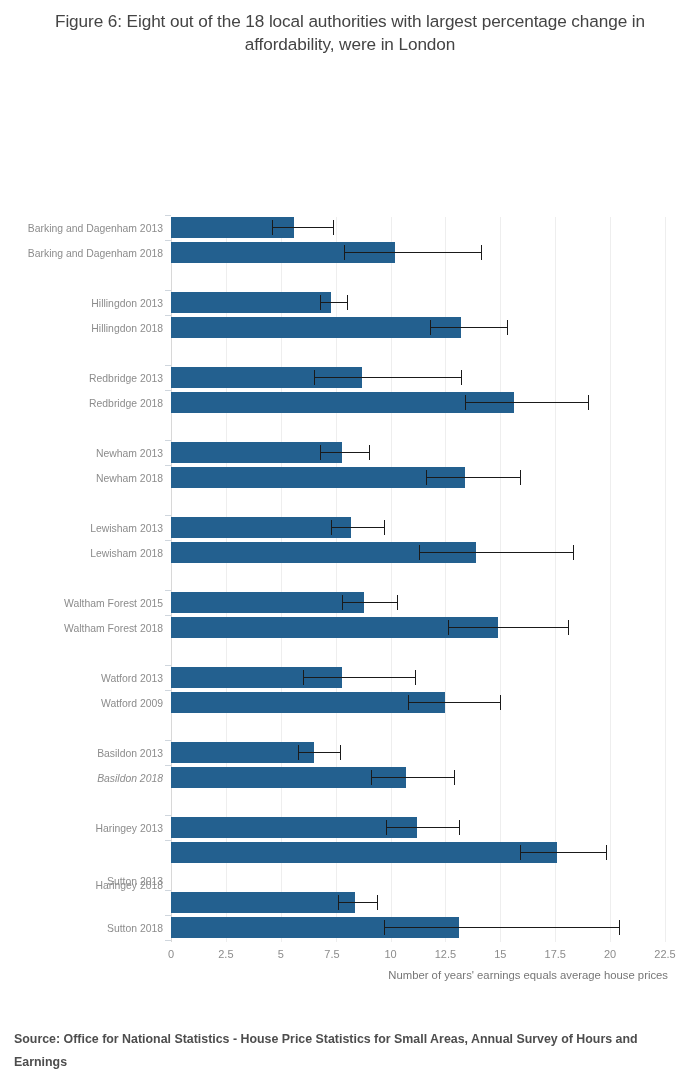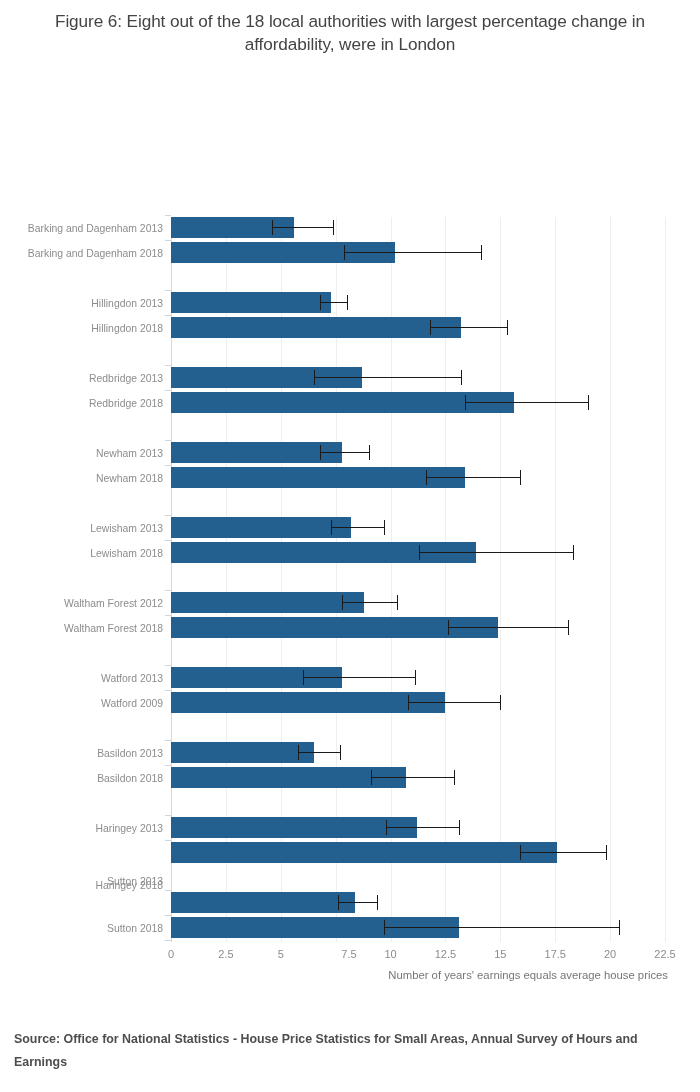--- a/index.html
+++ b/index.html
@@ -166,26 +166,26 @@
       <div class="ylabel" style="top: 7px;">Barking and Dagenham 2013</div>
       <div class="ylabel" style="top: 32px;">Barking and Dagenham 2018</div>
       <div class="ylabel" style="top: 82px;">Hillingdon 2013</div>
       <div class="ylabel" style="top: 107px;">Hillingdon 2018</div>
       <div class="ylabel" style="top: 157px;">Redbridge 2013</div>
       <div class="ylabel" style="top: 182px;">Redbridge 2018</div>
       <div class="ylabel" style="top: 232px;">Newham 2013</div>
       <div class="ylabel" style="top: 257px;">Newham 2018</div>
       <div class="ylabel" style="top: 307px;">Lewisham 2013</div>
       <div class="ylabel" style="top: 332px;">Lewisham 2018</div>
-      <div class="ylabel" style="top: 382px;">Waltham Forest 2012</div>
+      <div class="ylabel" style="top: 382px;">Waltham Forest 2015</div>
       <div class="ylabel" style="top: 407px;">Waltham Forest 2018</div>
       <div class="ylabel" style="top: 457px;">Watford 2013</div>
       <div class="ylabel" style="top: 482px;">Watford 2009</div>
       <div class="ylabel" style="top: 532px;">Basildon 2013</div>
-      <div class="ylabel" style="top: 557px;">Basildon 2018</div>
+      <div class="ylabel" style="top: 557px; font-style: italic;">Basildon 2018</div>
       <div class="ylabel" style="top: 607px;">Haringey 2013</div>
       <div class="ylabel" style="top: 632px; margin-top: 32px;">Haringey 2018</div>
       <div class="ylabel" style="top: 660px;">Sutton 2013</div>
       <div class="ylabel" style="top: 707px;">Sutton 2018</div>
     </div>
   <div class="plot" id="plot">
       <div class="gridline axis-zero" style="left: 0px;"></div>
       <div class="gridline" style="left: 54.8889px;"></div>
       <div class="gridline" style="left: 109.778px;"></div>
       <div class="gridline" style="left: 164.667px;"></div>
@@ -334,21 +334,21 @@
         <div class="errcap" style="left: 212.969px; background: rgb(26, 26, 26);"></div>
         <div class="errcap" style="left: 447.893px; background: rgb(26, 26, 26);"></div>
       </div>
       <div class="ytick" style="top: 698px;"></div>
       <div class="ytick" style="top: 723px;"></div>
     </div>
   <div class="xaxis" id="xaxis">
       <div class="xtick-label" style="left: 0px;">0</div>
       <div class="xtick-label" style="left: 54.8889px;">2.5</div>
       <div class="xtick-label" style="left: 109.778px;">5</div>
-      <div class="xtick-label" style="left: 178px;">7.5</div>
+      <div class="xtick-label" style="left: 161px;">7.5</div>
       <div class="xtick-label" style="left: 219.556px;">10</div>
       <div class="xtick-label" style="left: 274.444px;">12.5</div>
       <div class="xtick-label" style="left: 329.333px;">15</div>
       <div class="xtick-label" style="left: 384.222px;">17.5</div>
       <div class="xtick-label" style="left: 439.111px;">20</div>
       <div class="xtick-label" style="left: 494px;">22.5</div>
     </div>
   <div class="xaxis-title">Number of years' earnings equals average house prices</div>
 </div>
 

